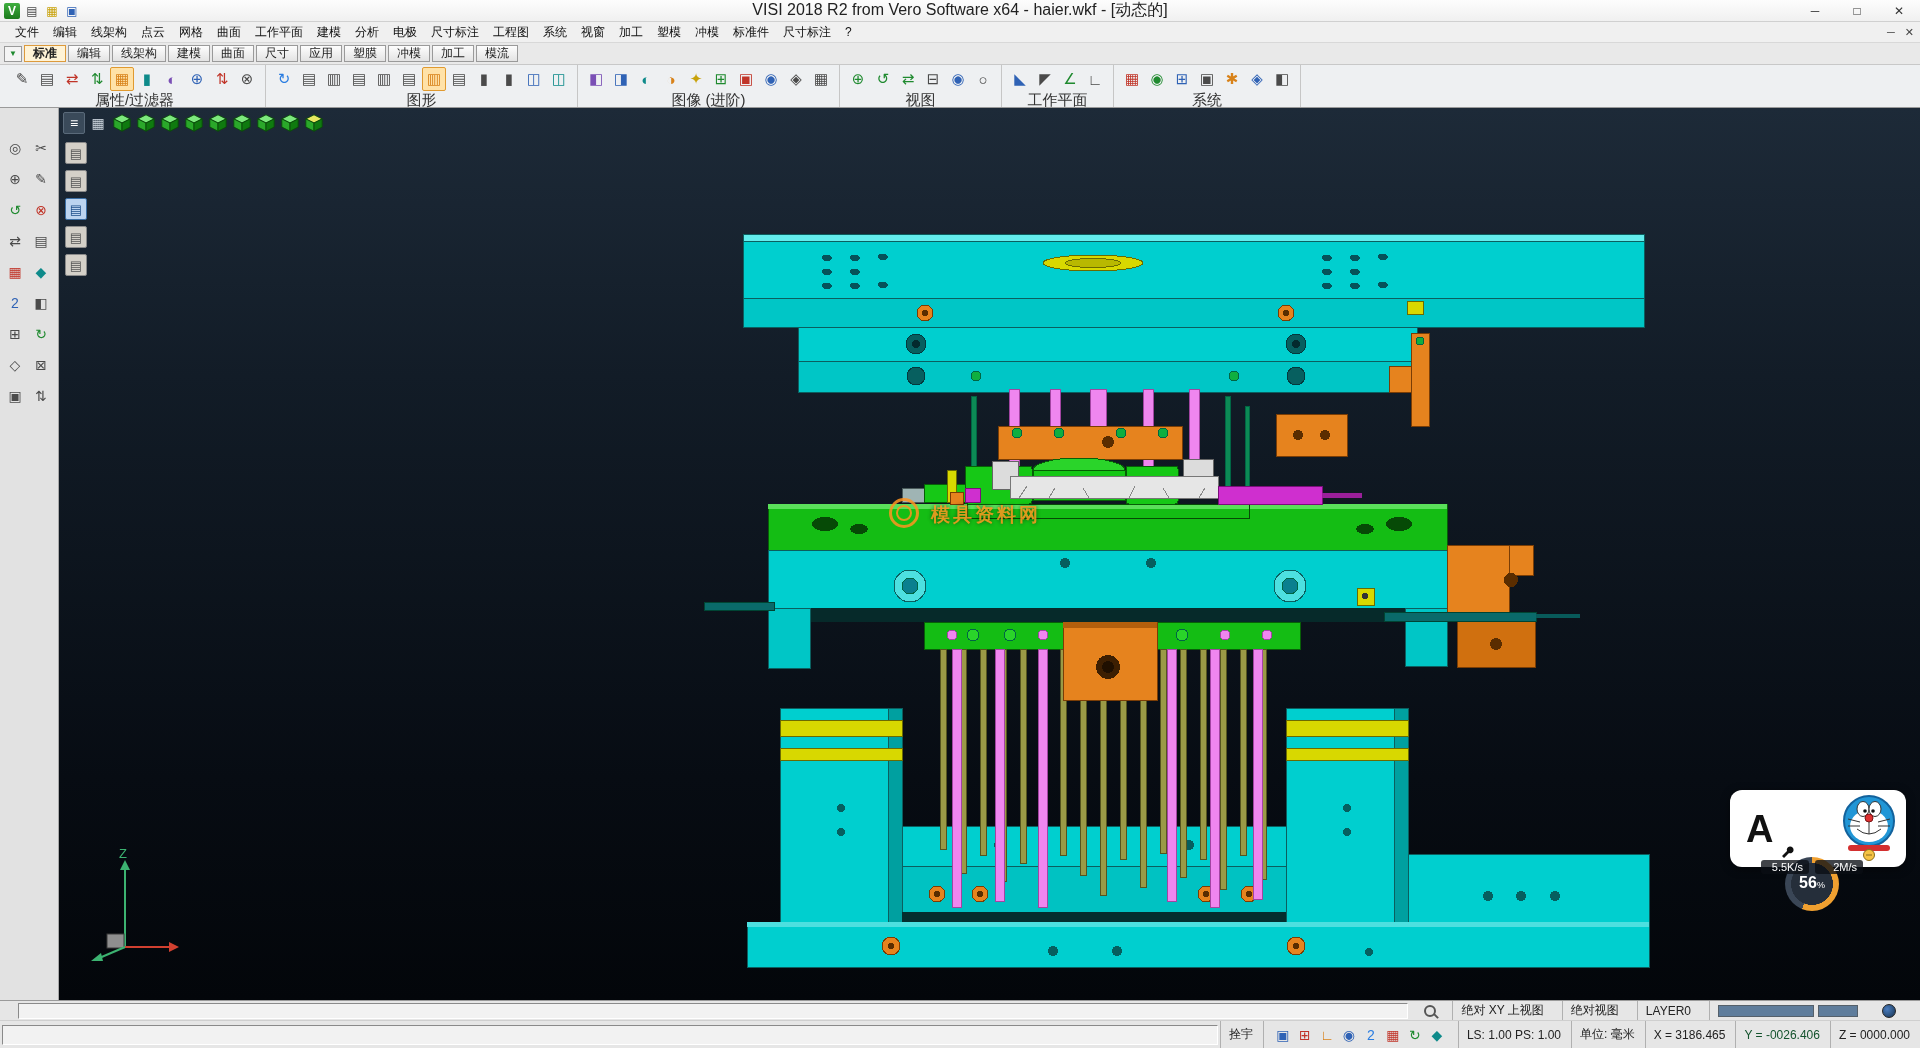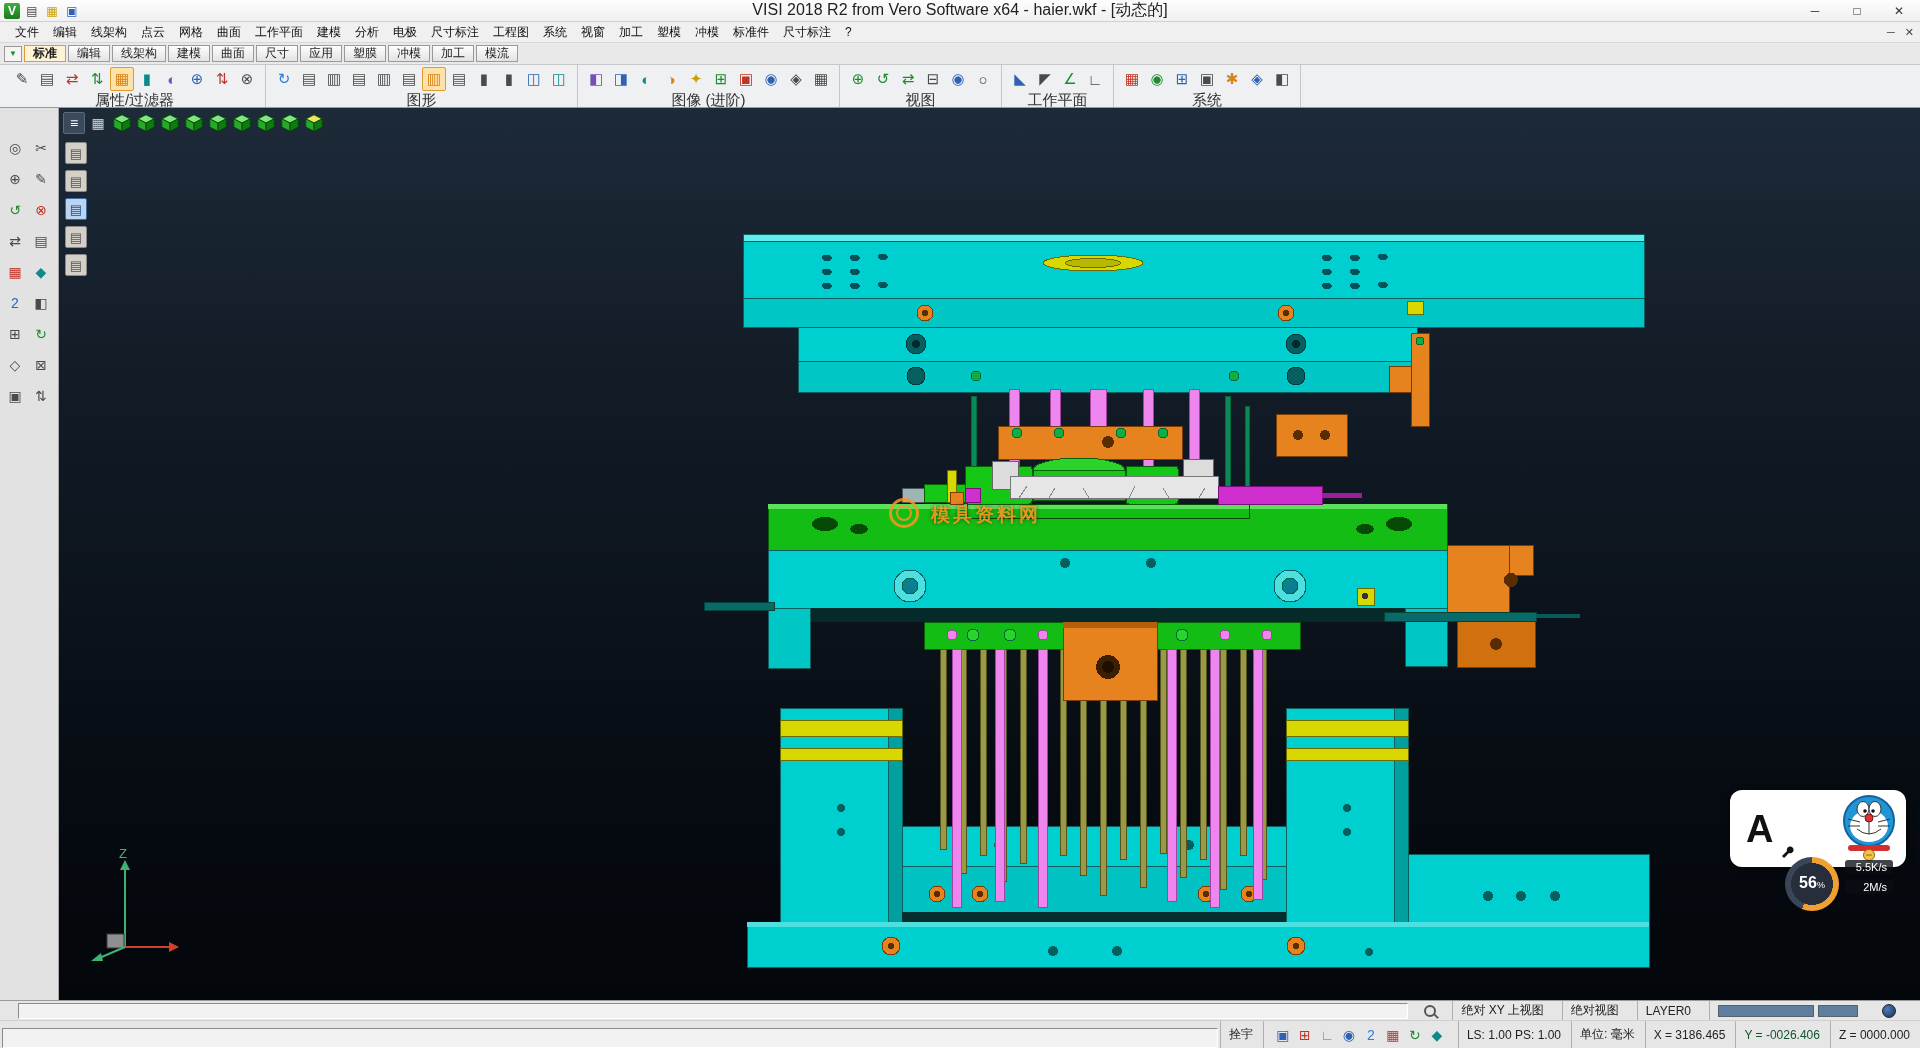--- a/index.html
+++ b/index.html
@@ -62,27 +62,27 @@
   .axis-triad{position:absolute;left:14px;bottom:38px;z-index:3}
 
   
   .dora-card{position:absolute;left:1671px;top:682px;width:176px;height:77px;background:#fff;border-radius:12px;box-shadow:0 2px 8px rgba(0,0,0,.5);display:flex;align-items:center;z-index:5;overflow:hidden}
   .dora-a{font-size:38px;font-weight:bold;color:#111;margin-left:16px;line-height:1}
   .dora-wrench{margin-left:6px;align-self:flex-end;margin-bottom:8px}
   .dora-img{margin-left:auto;margin-right:4px}
   .dora-badge{position:absolute;left:1726px;top:749px;width:54px;height:54px;border-radius:50%;background:radial-gradient(closest-side,#252e3a 77%,transparent 78%),conic-gradient(#f0a030 0 202deg,#3a4656 202deg 360deg);display:flex;align-items:baseline;justify-content:center;z-index:6;color:#fff}
   .badge-num{font-size:16px;font-weight:bold;margin-top:17px}
   .badge-pct{font-size:9px}
-  .speeds{position:absolute;left:1786px;top:752px;display:flex;flex-direction:column;gap:6px;z-index:6}
+  .speeds{position:absolute;left:1702px;top:752px;display:flex;flex-direction:row;gap:6px;z-index:6}
   .speed-pill{background:rgba(10,14,20,.78);color:#fff;font-size:11px;padding:1px 6px;border-radius:3px;text-align:right;min-width:48px}
 
   
   .statusbar{background:#e6e6e6}
   .srow1{height:20px;display:flex;align-items:center;border-top:1px solid #9a9a9a;padding:0 18px;gap:10px}
-  .srow2{height:28px;display:flex;align-items:flex-end;padding:0 2px;gap:2px;border-top:1px solid #cfcfcf}
+  .srow2{height:28px;display:flex;align-items:center;padding:0 2px;gap:2px;border-top:1px solid #cfcfcf}
   .sfield{flex:1;height:16px;background:#f2f2f2;border-top:1px solid #8a8a8a;border-left:1px solid #8a8a8a;border-bottom:1px solid #fff;border-right:1px solid #fff}
   .srow2 .sfield{height:20px}
   .sseg{display:flex;align-items:center;padding:0 8px;height:100%;border-left:1px solid #b0b0b0;white-space:nowrap;font-size:12px;color:#222}
   .mag-icon{width:12px;height:12px;border:2px solid #555;border-radius:50%;position:relative;margin:0 6px}
   .mag-icon::after{content:"";position:absolute;width:6px;height:2px;background:#555;transform:rotate(45deg);right:-5px;bottom:-2px}
   .swatch{height:12px;border:1px solid #55606a}
   .sicon{width:22px;height:22px;display:flex;align-items:center;justify-content:center;font-size:14px}
   .coord-y{color:#14532d}
   .layer-txt{font-weight:normal}
   .conn-dot{width:14px;height:14px;border-radius:50%;background:radial-gradient(circle at 35% 35%,#4a7dc0,#17324f);border:1px solid #222;margin:0 6px}

